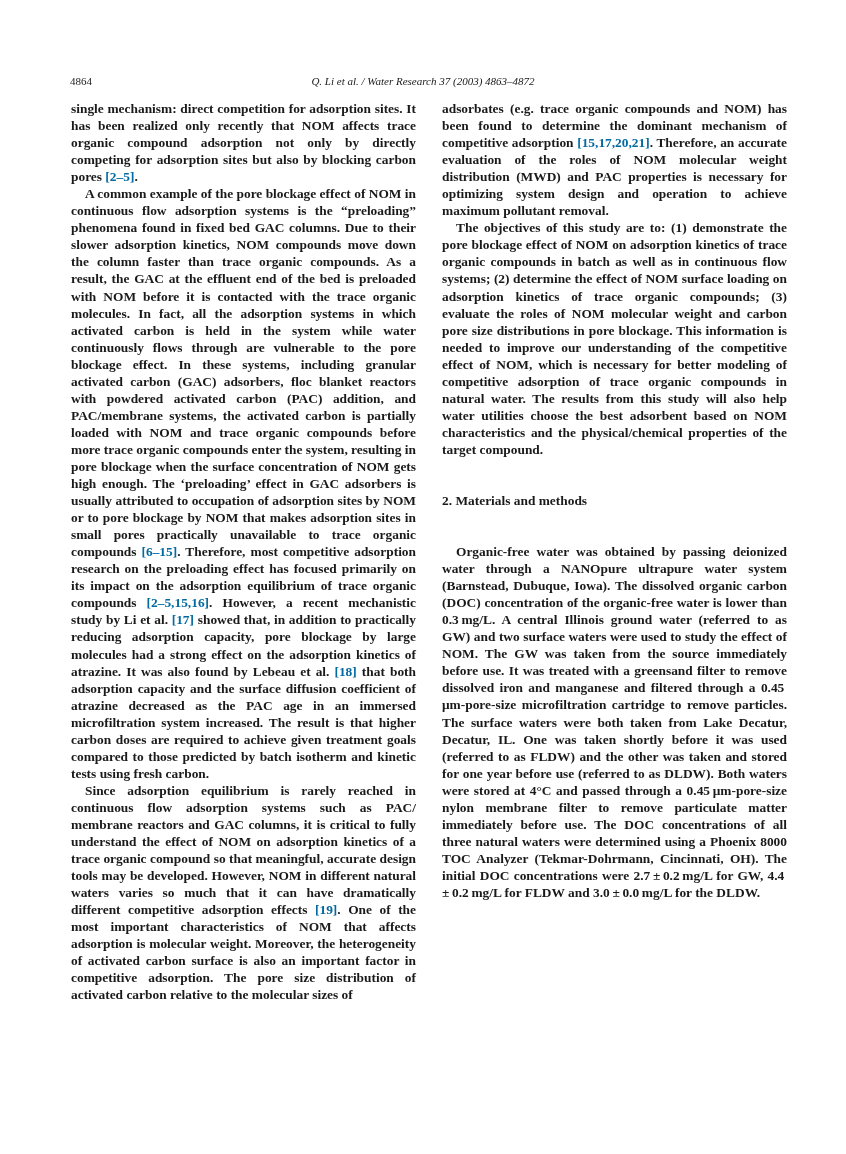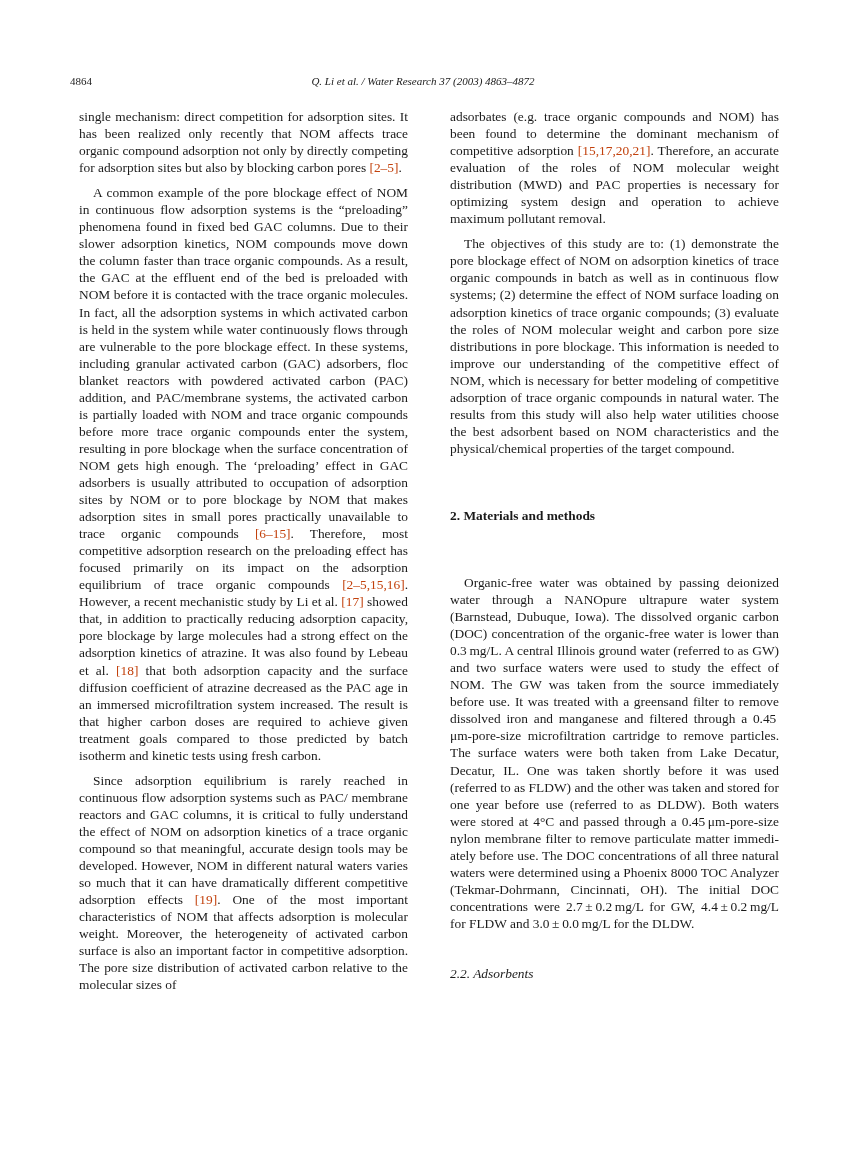--- a/index.html
+++ b/index.html
@@ -14,23 +14,23 @@
   }
   .header .page-num { position: absolute; left: 0; top: 0; }
   .header .running { position: absolute; left: 0; right: 0; top: 0; text-align: center; font-style: italic; }
   .col {
     position: absolute; top: 100px; width: 345px;
     font-size: 13.4px; line-height: 17.05px;
     text-align: justify; hyphens: manual;
   }
   .col.left { left: 71px; }
   .col.right { left: 442px; }
-  .col p { margin: 8px; text-indent: 0; }
+  .col p { margin: 0; text-indent: 0; font-weight: bold; }
   .col p.indent { text-indent: 14px; }
-  a.cite { color: #c2410c; text-decoration: none; }
+  a.cite { color: #0369a1; text-decoration: none; }
   .section-title { font-weight: bold; margin: 0; }
   .subsection-title { font-style: italic; margin: 0; }
   .gap-sec { height: 34px; }
   .gap-sub { height: 17px; }
   .gap-subafter { height: 17px; }
 </style>
 </head>
 <body>
 
 <div class="header">
@@ -46,15 +46,14 @@
 
 <div class="col right">
   <p><span>adsorbates (e.g. trace organic compounds and NOM) has been found to determine the dominant mechanism of competitive adsorption </span><a class="cite" href="#">[15,17,20,21]</a><span>. Therefore, an accurate evaluation of the roles of NOM molecular weight distribution (MWD) and PAC properties is necessary for optimizing system design and operation to achieve maximum pollutant removal.</span></p>
   <p class="indent"><span>The objectives of this study are to: (1) demonstrate the pore blockage effect of NOM on adsorption kinetics of trace organic compounds in batch as well as in continuous flow systems; (2) determine the effect of NOM surface loading on adsorption kinetics of trace organic compounds; (3) evaluate the roles of NOM molecular weight and carbon pore size distributions in pore blockage. This information is needed to improve our understanding of the competitive effect of NOM, which is necessary for better modeling of competitive adsorption of trace organic compounds in natural water. The results from this study will also help water utilities choose the best adsorbent based on NOM characteristics and the physical/chemical properties of the target compound.</span></p>
   <div class="gap-sec"></div>
   <p class="section-title">2.  Materials and methods</p>
   <div class="gap-sub"></div>
   <div class="gap-subafter"></div>
   <p class="indent"><span>Organic-free water was obtained by passing deionized water through a NANOpure ultrapure water system (Barnstead, Dubuque, Iowa). The dissolved organic carbon (DOC) concentration of the organic-free water is lower than 0.3 mg/L. A central Illinois ground water (referred to as GW) and two surface waters were used to study the effect of NOM. The GW was taken from the source immediately before use. It was treated with a greensand filter to remove dissolved iron and manganese and filtered through a 0.45 μm-pore-size microfiltration cartridge to remove particles. The surface waters were both taken from Lake Decatur, Decatur, IL. One was taken shortly before it was used (referred to as FLDW) and the other was taken and stored for one year before use (referred to as DLDW). Both waters were stored at 4°C and passed through a 0.45 μm-pore-size nylon membrane filter to remove particulate matter immedi­ately before use. The DOC concentrations of all three natural waters were determined using a Phoenix 8000 TOC Analyzer (Tekmar-Dohrmann, Cincinnati, OH). The initial DOC concentrations were 2.7 ± 0.2 mg/L for GW, 4.4 ± 0.2 mg/L for FLDW and 3.0 ± 0.0 mg/L for the DLDW.</span></p>
   <div class="gap-sub"></div>
-  <p class="subsection-title">2.2.  Adsorbents</p>
   <div class="gap-subafter"></div>
 </div>
 
 </body></html>

